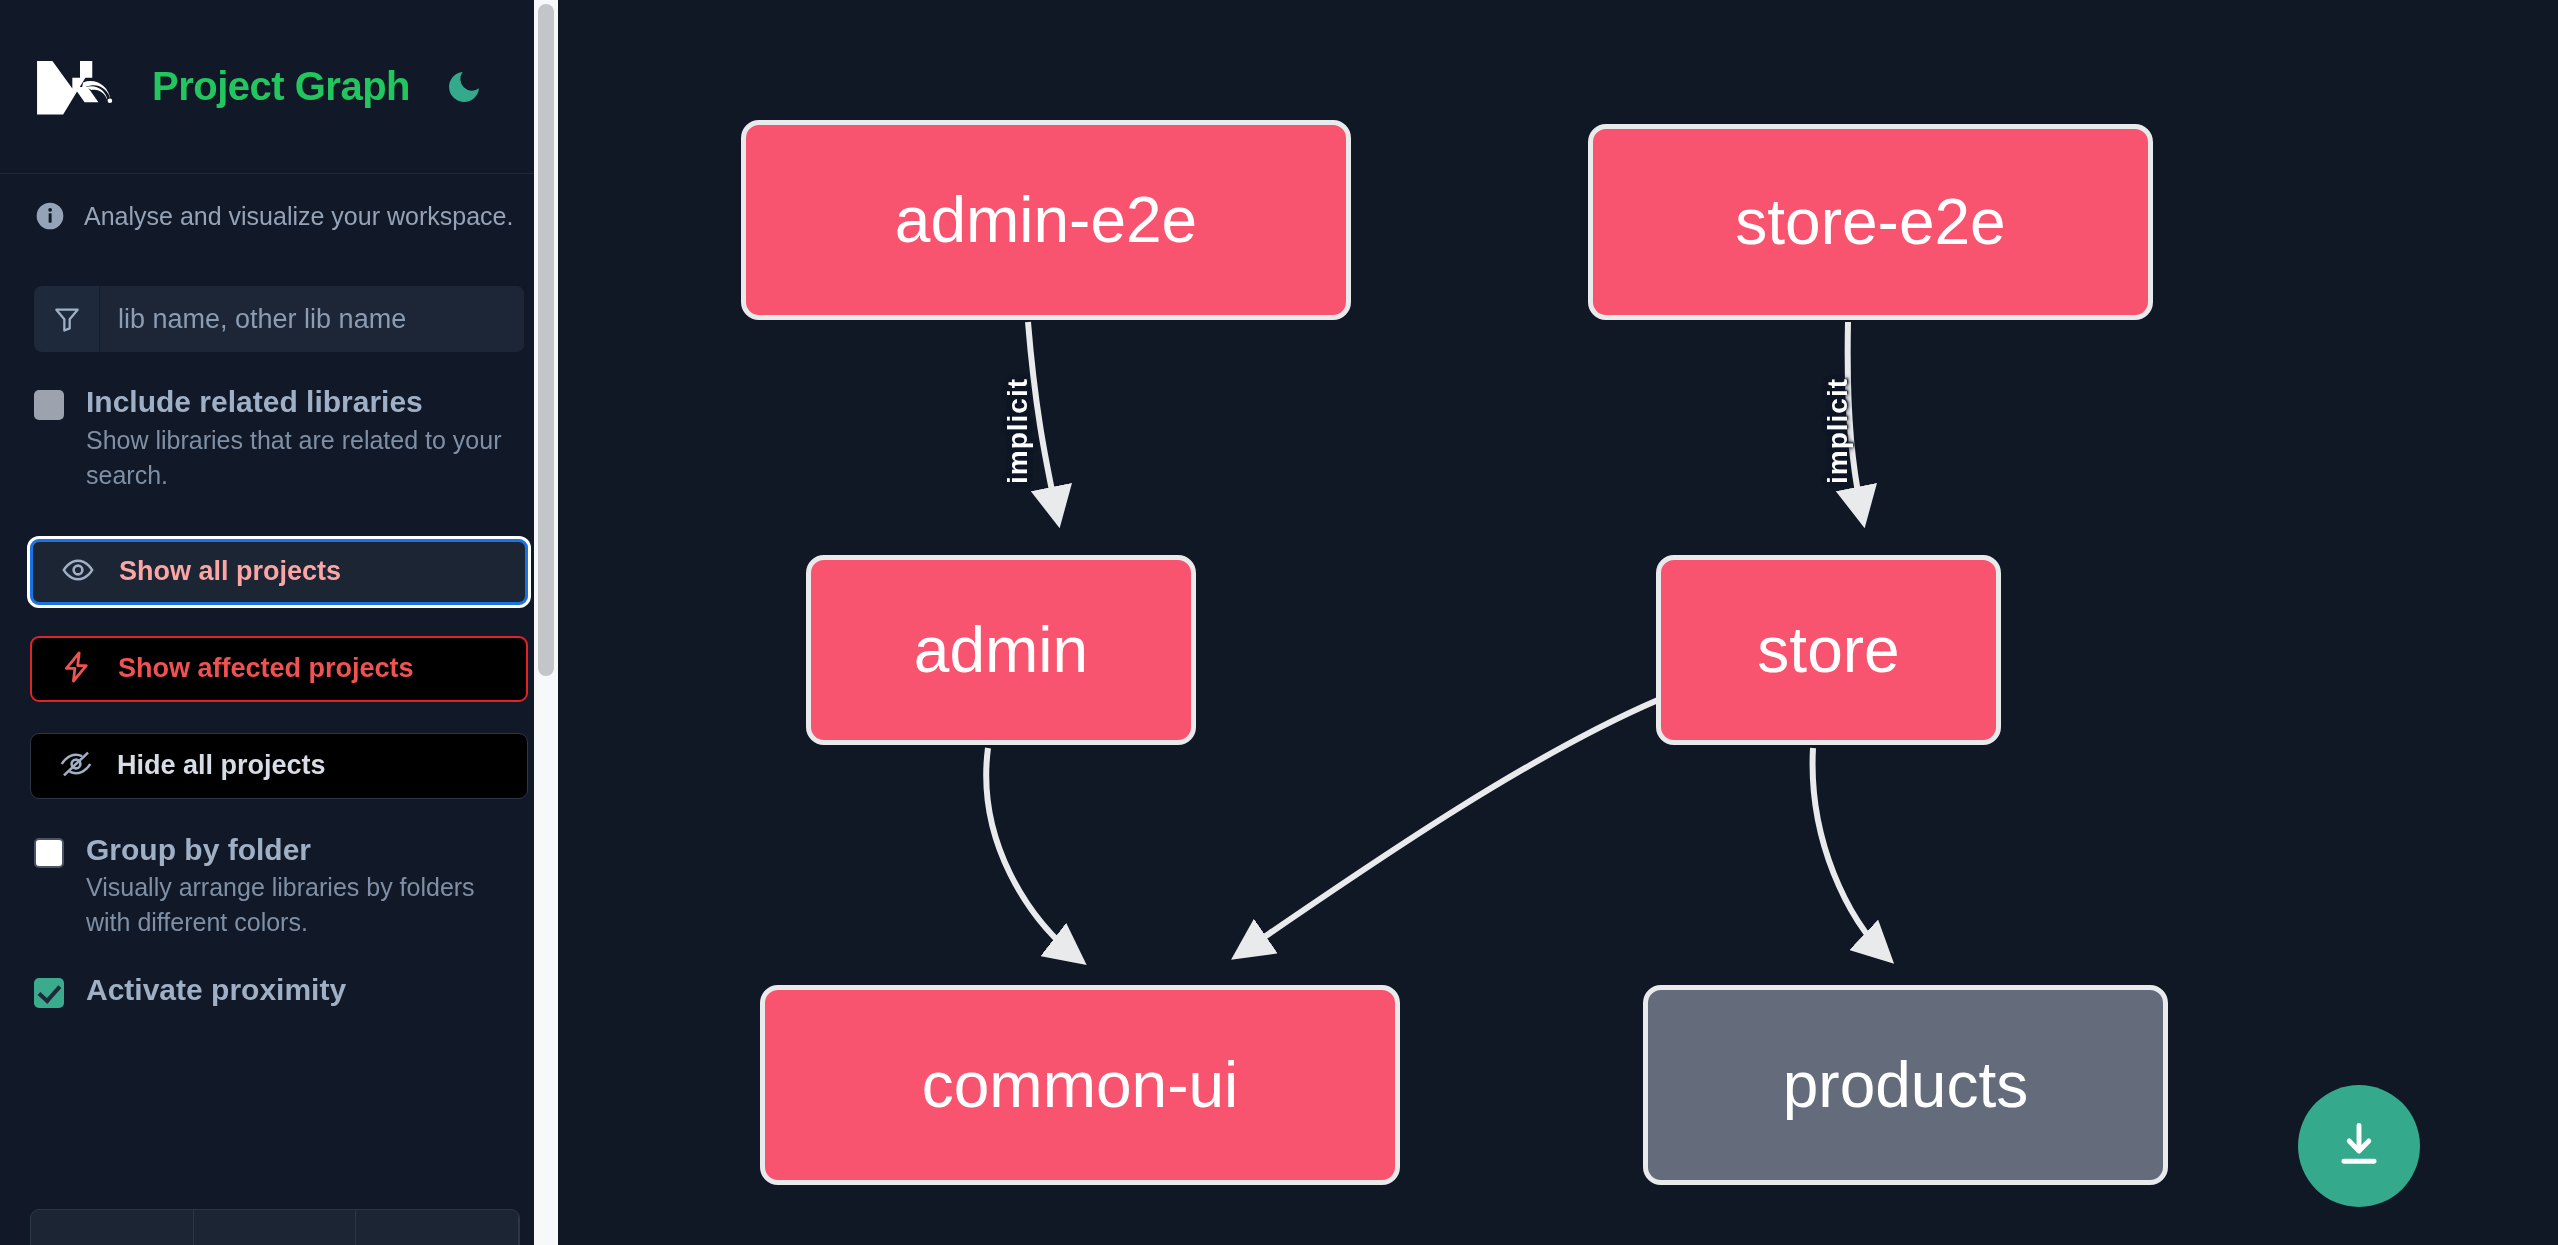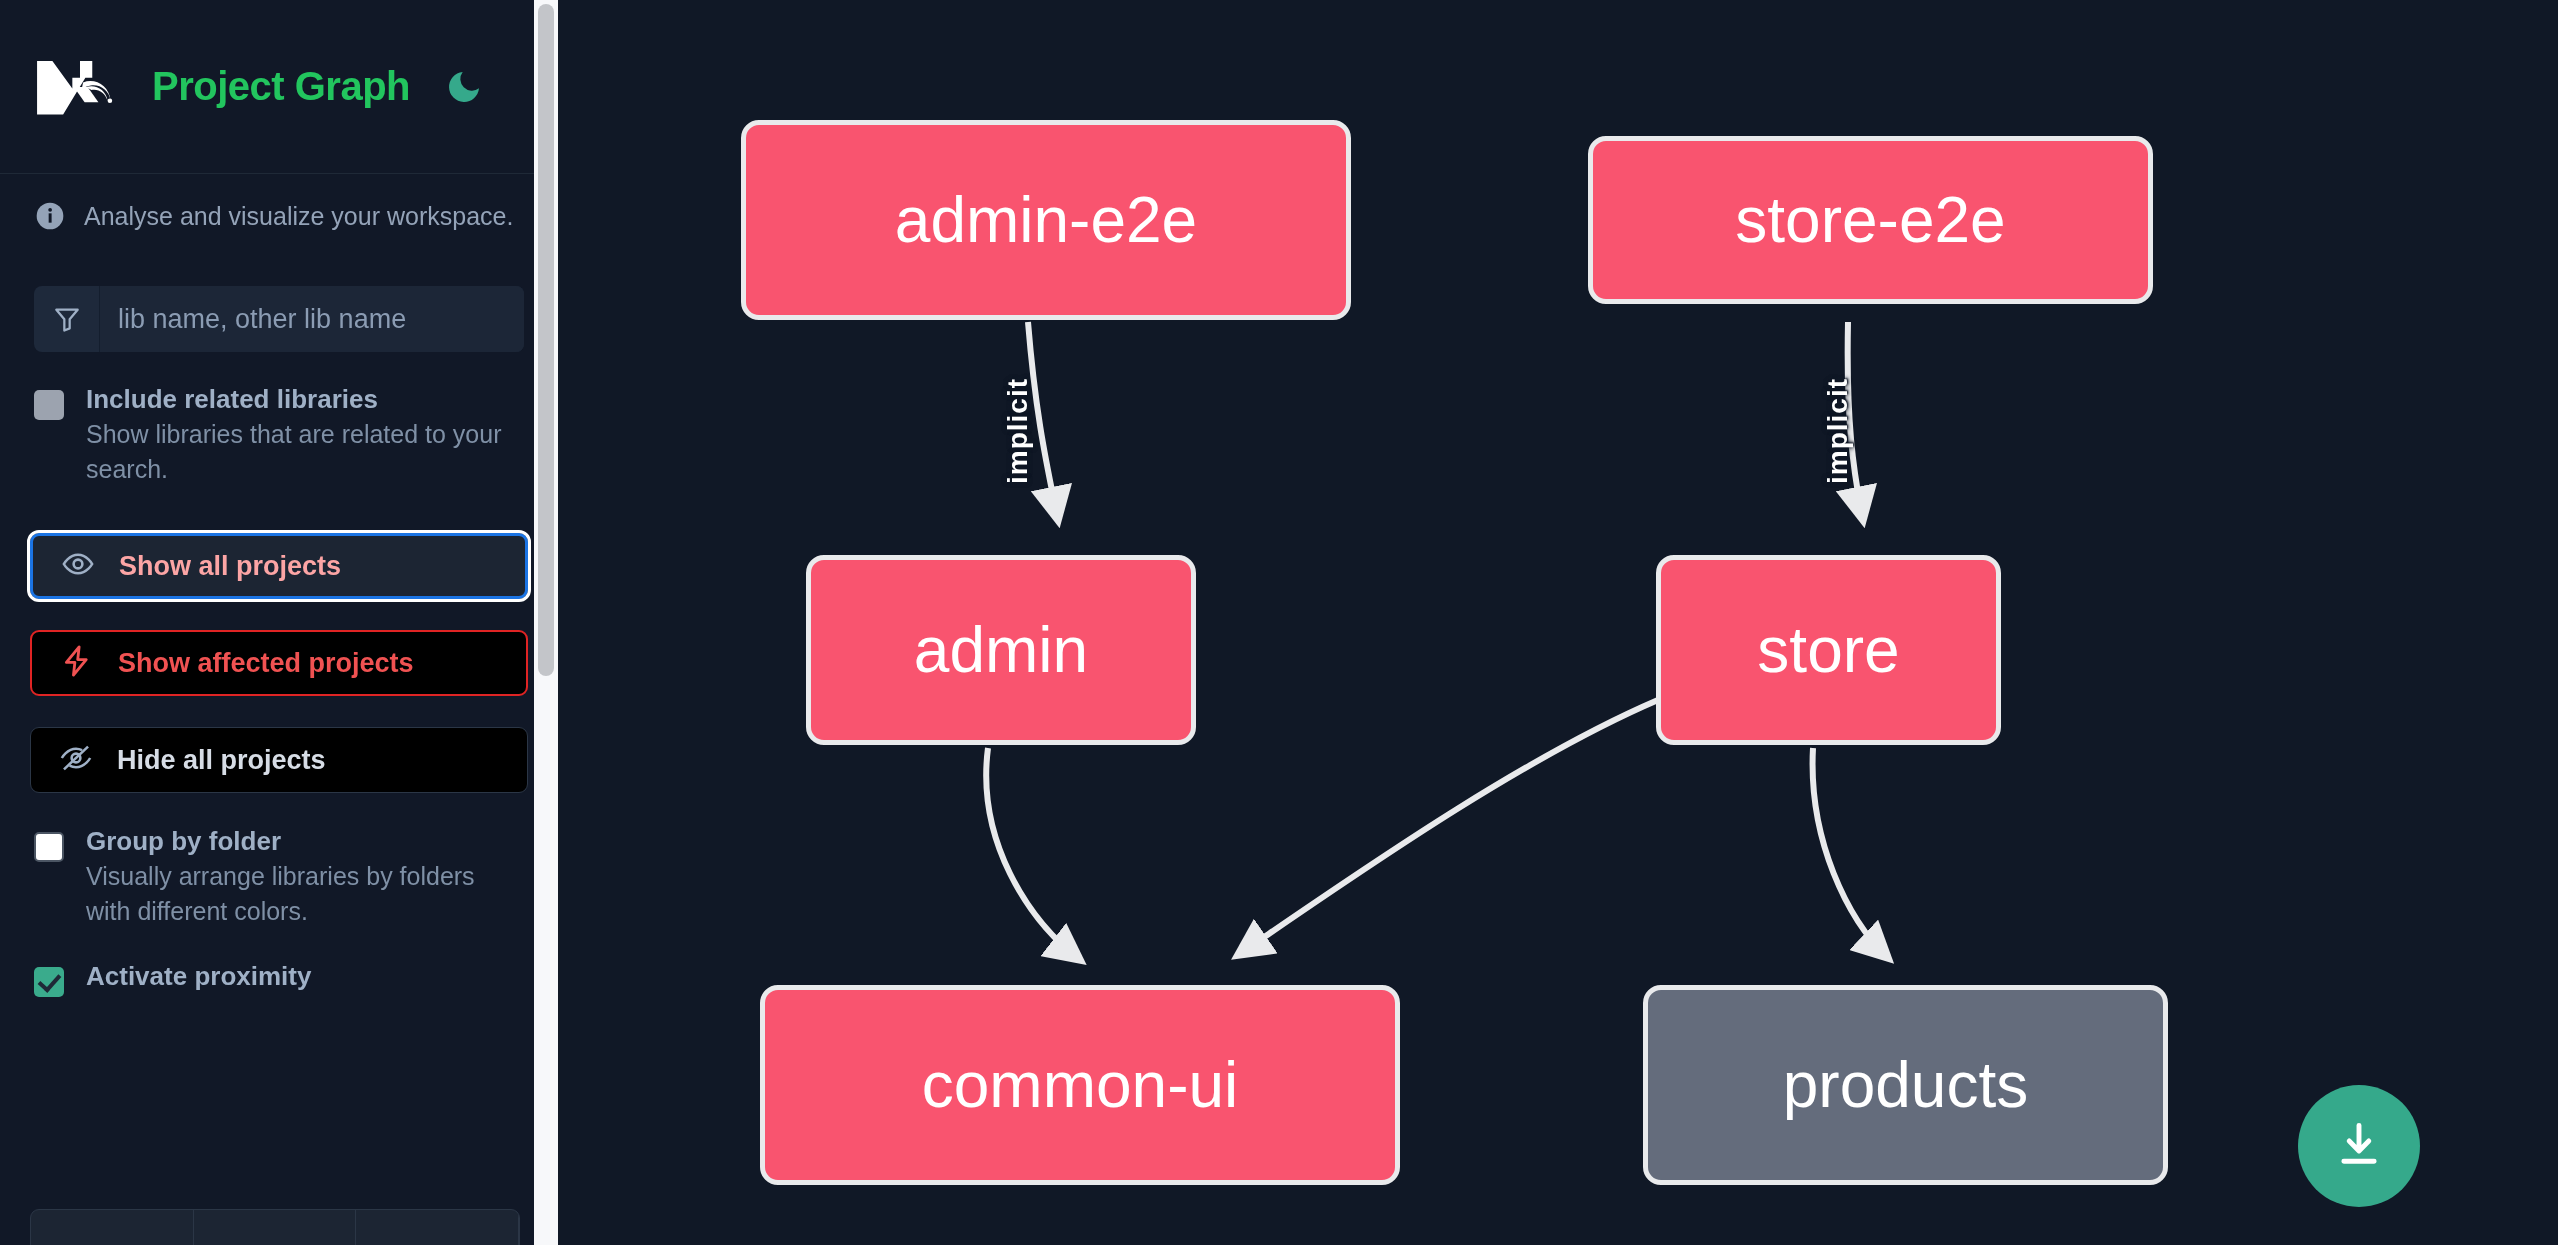--- a/index.html
+++ b/index.html
@@ -68,21 +68,21 @@
   .chk-box.gray   { background: #9ca3af; }
   .chk-box.white  { background: #ffffff; border: 2px solid #4b5563; }
   .chk-box.green  { background: #3aab8c; }
   .chk-box.green::after {
     content: ""; position: absolute;
     left: 9px; top: 3px; width: 9px; height: 17px;
     border: solid #1f2937; border-width: 0 4px 4px 0;
     transform: rotate(42deg);
   }
   .chk-texts { margin-left: 22px; }
-  .chk-title { font-size: 26px; font-weight: bold; color: #9fb0c6; line-height: 1.35; }
+  .chk-title { font-size: 30px; font-weight: bold; color: #9fb0c6; line-height: 1.35; }
   .chk-desc  { font-size: 25px; color: #7f90a6; line-height: 1.4; max-width: 430px; }
 
   .btn-stack { padding: 0 30px; margin-top: 46px; }
   .sb-btn {
     height: 66px; width: 100%;
     display: flex; align-items: center;
     border-radius: 9px;
     background: #000000;
     margin-bottom: 31px;
     padding-left: 28px;
@@ -288,21 +288,21 @@
       <path d="M 430 748 C 418 840 470 920 522 960" fill="none" stroke="#e9eaec" stroke-width="6" marker-end="url(#arrow)"></path>
 
       <path d="M 1100 700 C 960 760 790 880 680 955" fill="none" stroke="#e9eaec" stroke-width="6" marker-end="url(#arrow)"></path>
 
       <path d="M 1255 748 C 1250 840 1290 920 1330 958" fill="none" stroke="#e9eaec" stroke-width="6" marker-end="url(#arrow)"></path>
     </svg>
 
     <div class="node pink" style="left:183px; top:120px; width:610px; height:200px;">
       <span>admin-e2e</span>
     </div>
-    <div class="node pink" style="left:1030px; top:136px; width:565px; height:168px;">
+    <div class="node pink" style="left:1030px; top:124px; width:565px; height:196px;">
       <span>store-e2e</span>
     </div>
     <div class="node pink" style="left:248px; top:555px; width:390px; height:190px;">
       <span>admin</span>
     </div>
     <div class="node pink" style="left:1098px; top:555px; width:345px; height:190px;">
       <span>store</span>
     </div>
     <div class="node pink" style="left:202px; top:985px; width:640px; height:200px;">
       <span>common-ui</span>

